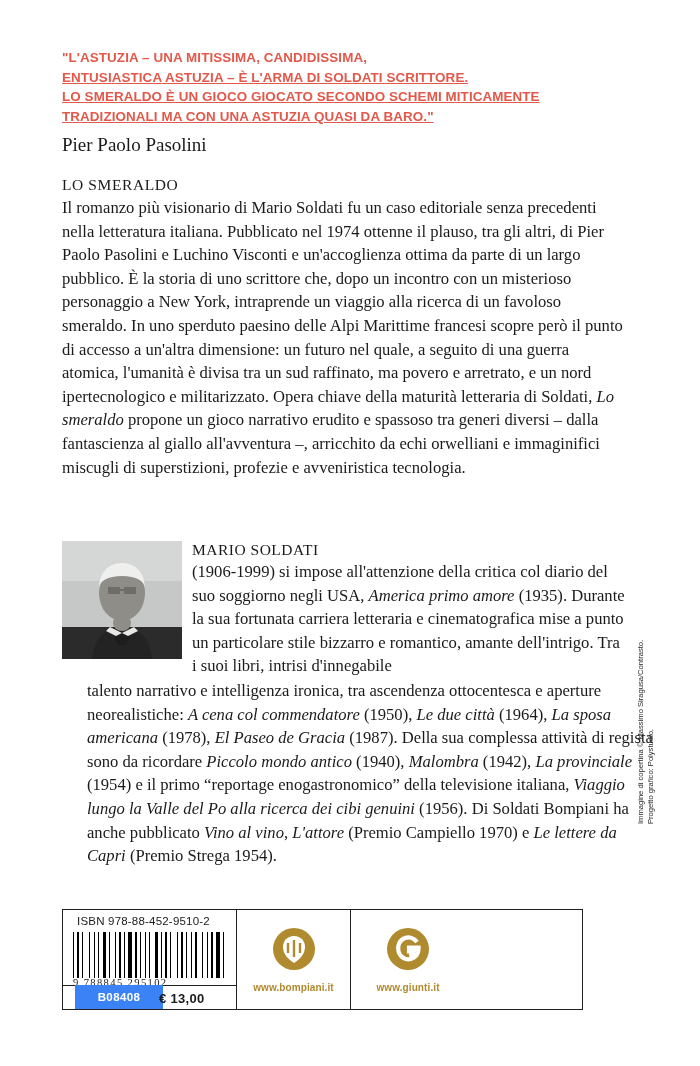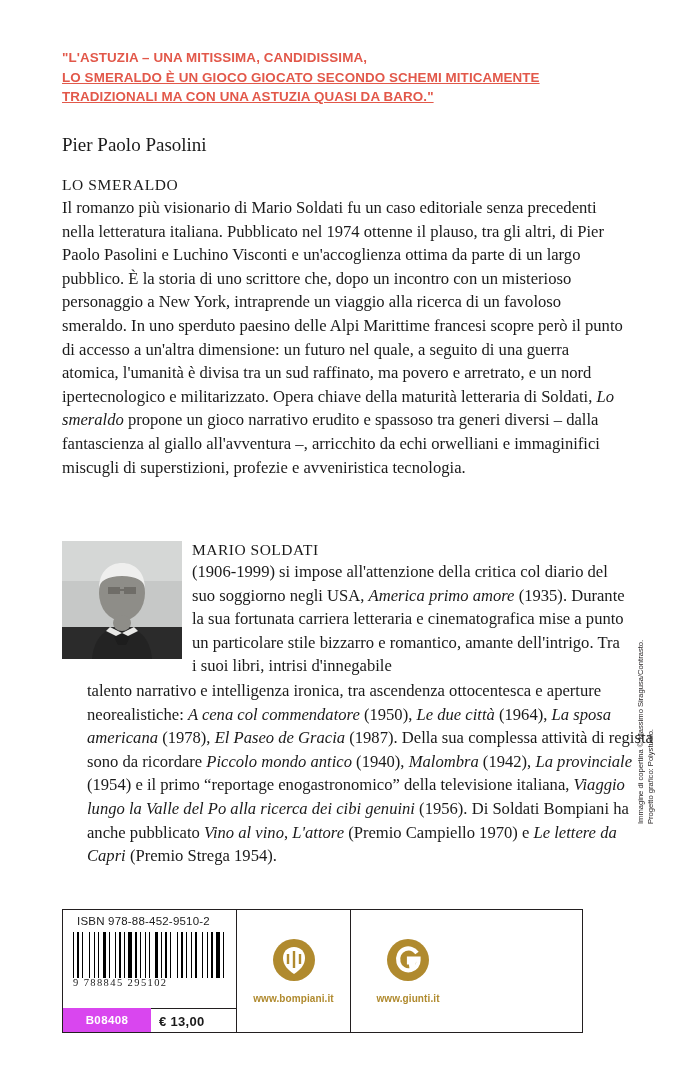--- a/index.html
+++ b/index.html
@@ -106,21 +106,21 @@
     margin-left: 25px;
   }
   .bio-indent i, .bio-full i { font-style: italic; }
 
   
   .bottom-bar {
     position: absolute;
     left: 62px;
     top: 909px;
     width: 521px;
-    height: 124px;
+    height: 101px;
     border: 1.5px solid #231f20;
     box-sizing: border-box;
     display: flex;
   }
   .bb-cell {
     position: relative;
     box-sizing: border-box;
   }
   .cell-isbn {
     width: 174px;
@@ -162,25 +162,25 @@
     position: absolute;
     left: 0;
     bottom: 0;
     width: 100%;
     height: 24px;
     border-top: 1.5px solid #231f20;
     box-sizing: border-box;
   }
   .code-box {
     position: absolute;
-    left: 0;
+    left: 12px;
     bottom: 0;
     width: 88px;
     height: 24px;
-    background: #d946ef;
+    background: #3b82f6;
     color: #fff;
     font-family: "Liberation Sans", sans-serif;
     font-size: 11.5px;
     font-weight: bold;
     display: flex;
     align-items: center;
     justify-content: center;
     letter-spacing: 0.4px;
   }
   .price {
@@ -242,20 +242,21 @@
     white-space: nowrap;
   }
 </style>
 </head>
 <body>
 
 <div class="page">
 
   <div class="quote">
     <div class="line">"L'ASTUZIA – UNA MITISSIMA, CANDIDISSIMA,</div>
+    <div class="line u">ENTUSIASTICA ASTUZIA – È L'ARMA DI SOLDATI SCRITTORE.</div>
     <div class="line u">LO SMERALDO È UN GIOCO GIOCATO SECONDO SCHEMI MITICAMENTE</div>
     <div class="line u">TRADIZIONALI MA CON UNA ASTUZIA QUASI DA BARO."</div>
   </div>
   <div class="quote-author">Pier Paolo Pasolini</div>
 
   <div class="blurb-title">LO SMERALDO</div>
   <div class="blurb">
     <span>Il romanzo più visionario di Mario Soldati fu un caso editoriale senza precedenti nella letteratura italiana. Pubblicato nel 1974 ottenne il plauso, tra gli altri, di Pier Paolo Pasolini e Luchino Visconti e un'accoglienza ottima da parte di un largo pubblico. È la storia di uno scrittore che, dopo un incontro con un misterioso personaggio a New York, intraprende un viaggio alla ricerca di un favoloso smeraldo. In uno sperduto paesino delle Alpi Marittime francesi scopre però il punto di accesso a un'altra dimensione: un futuro nel quale, a seguito di una guerra atomica, l'umanità è divisa tra un sud raffinato, ma povero e arretrato, e un nord ipertecnologico e militarizzato. Opera chiave della maturità letteraria di Soldati, </span><i>Lo smeraldo</i><span> propone un gioco narrativo erudito e spassoso tra generi diversi – dalla fantascienza al giallo all'avventura –, arricchito da echi orwelliani e immaginifici miscugli di superstizioni, profezie e avveniristica tecnologia.</span>
   </div>
 

